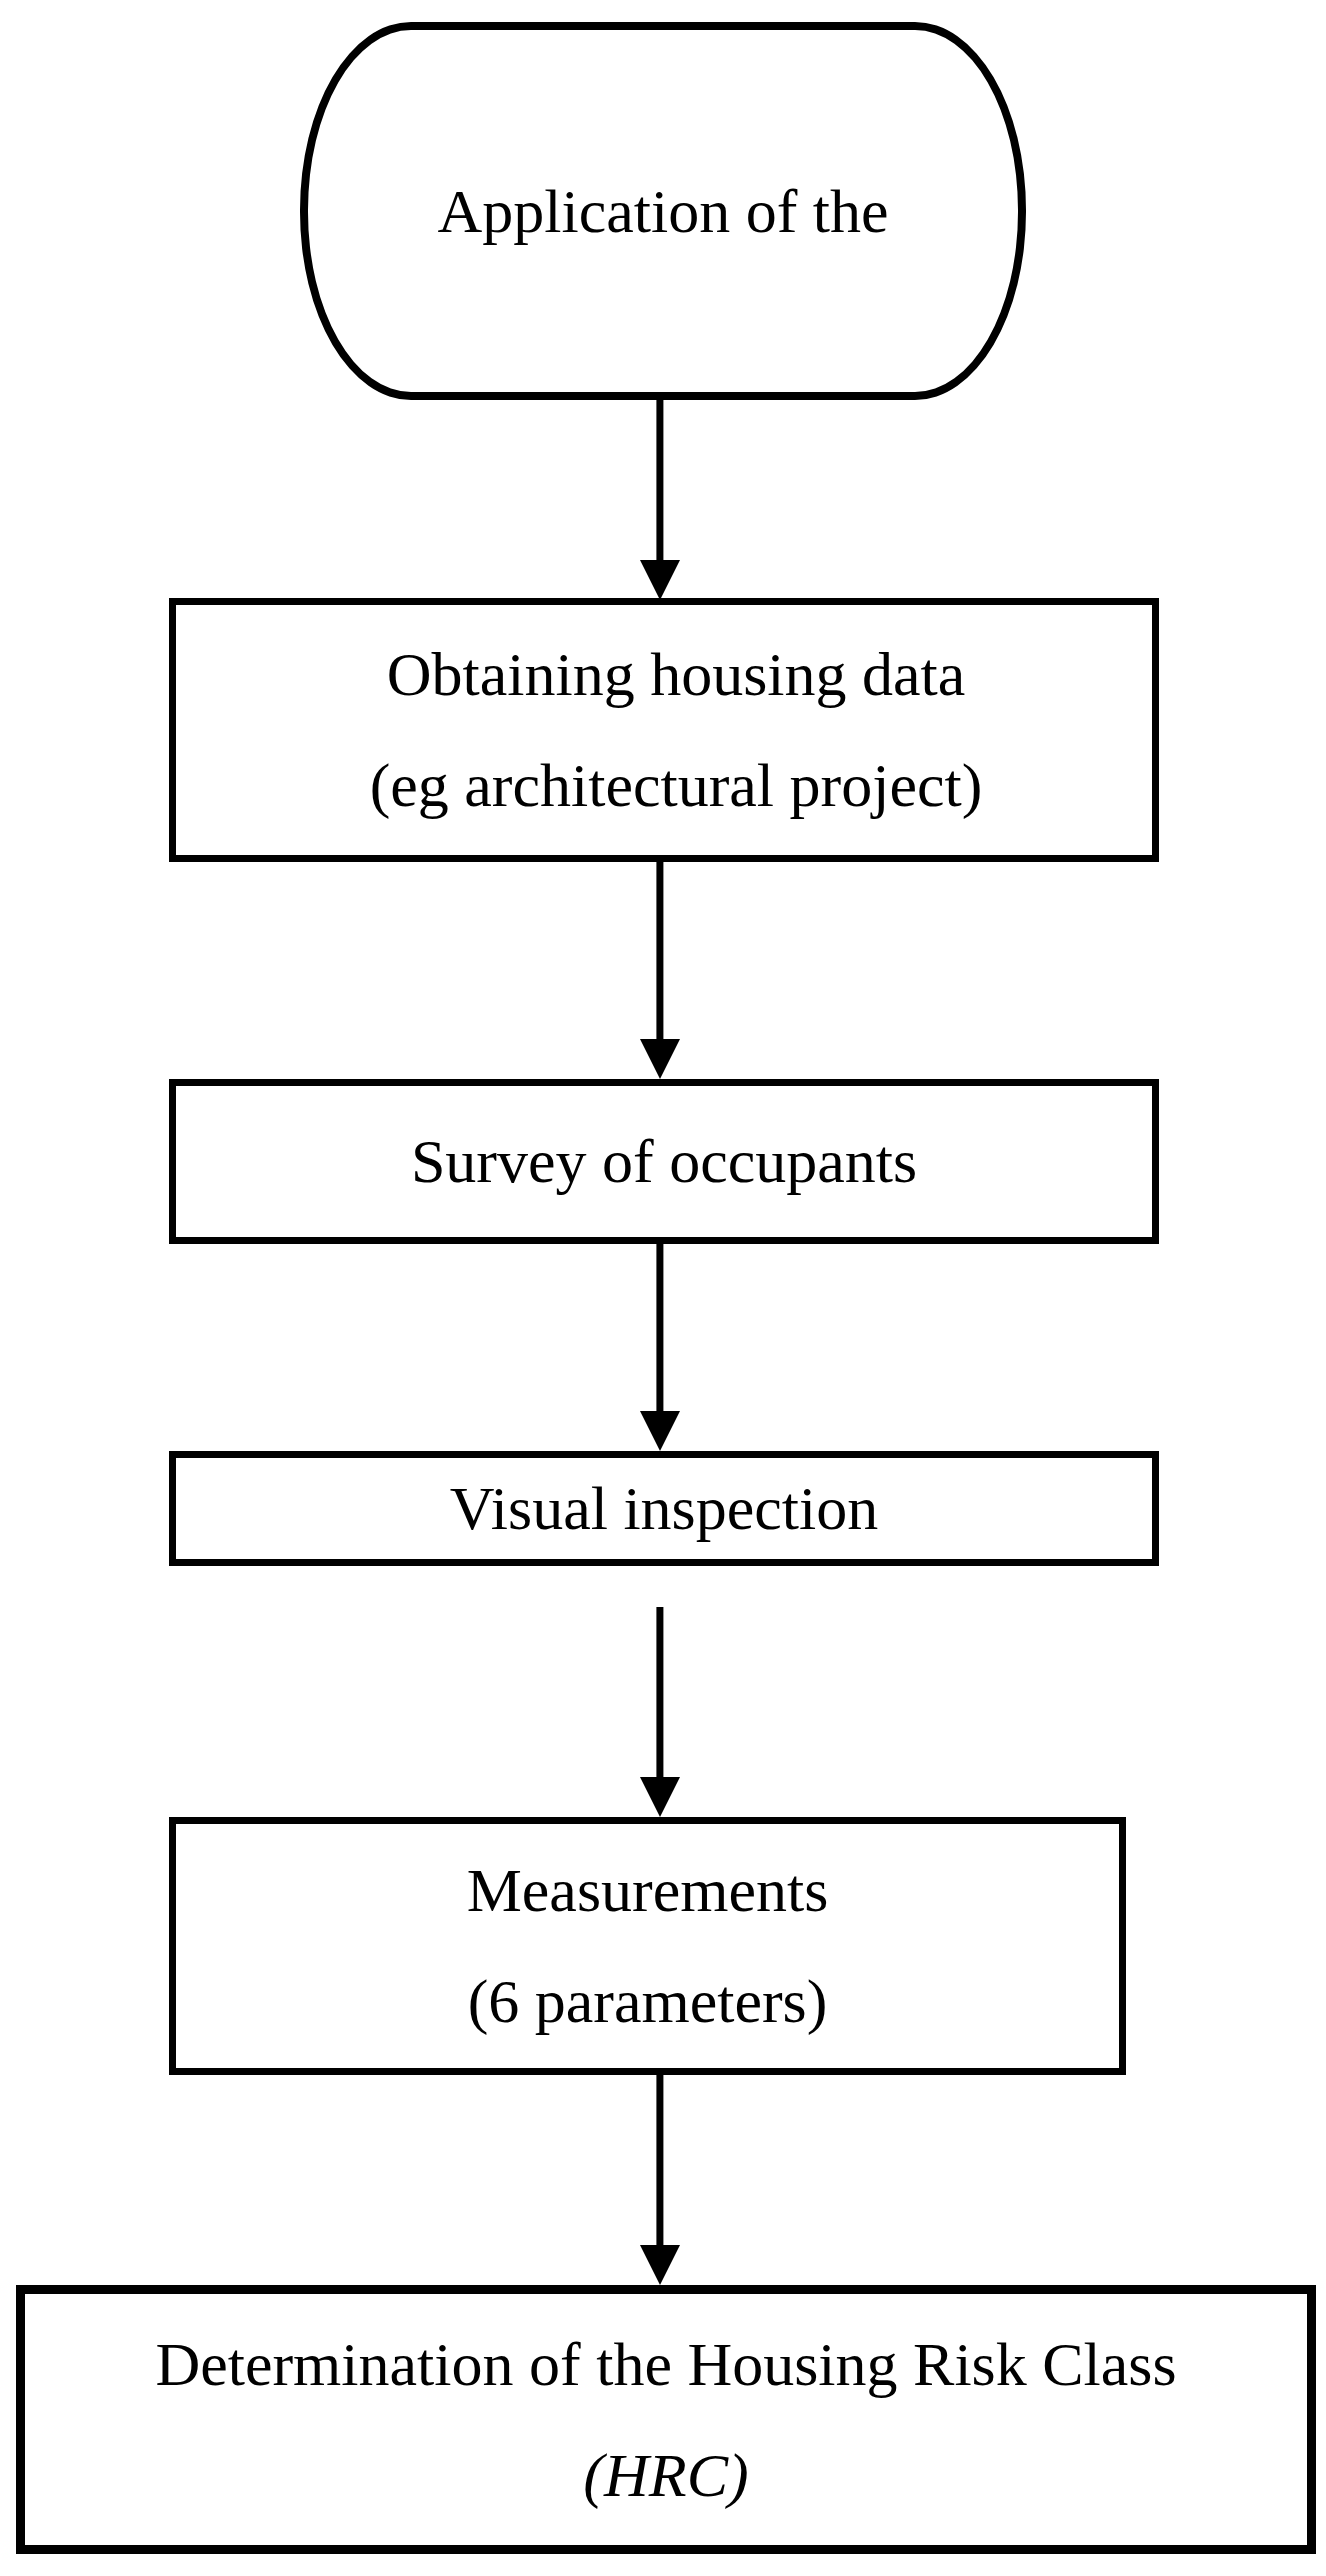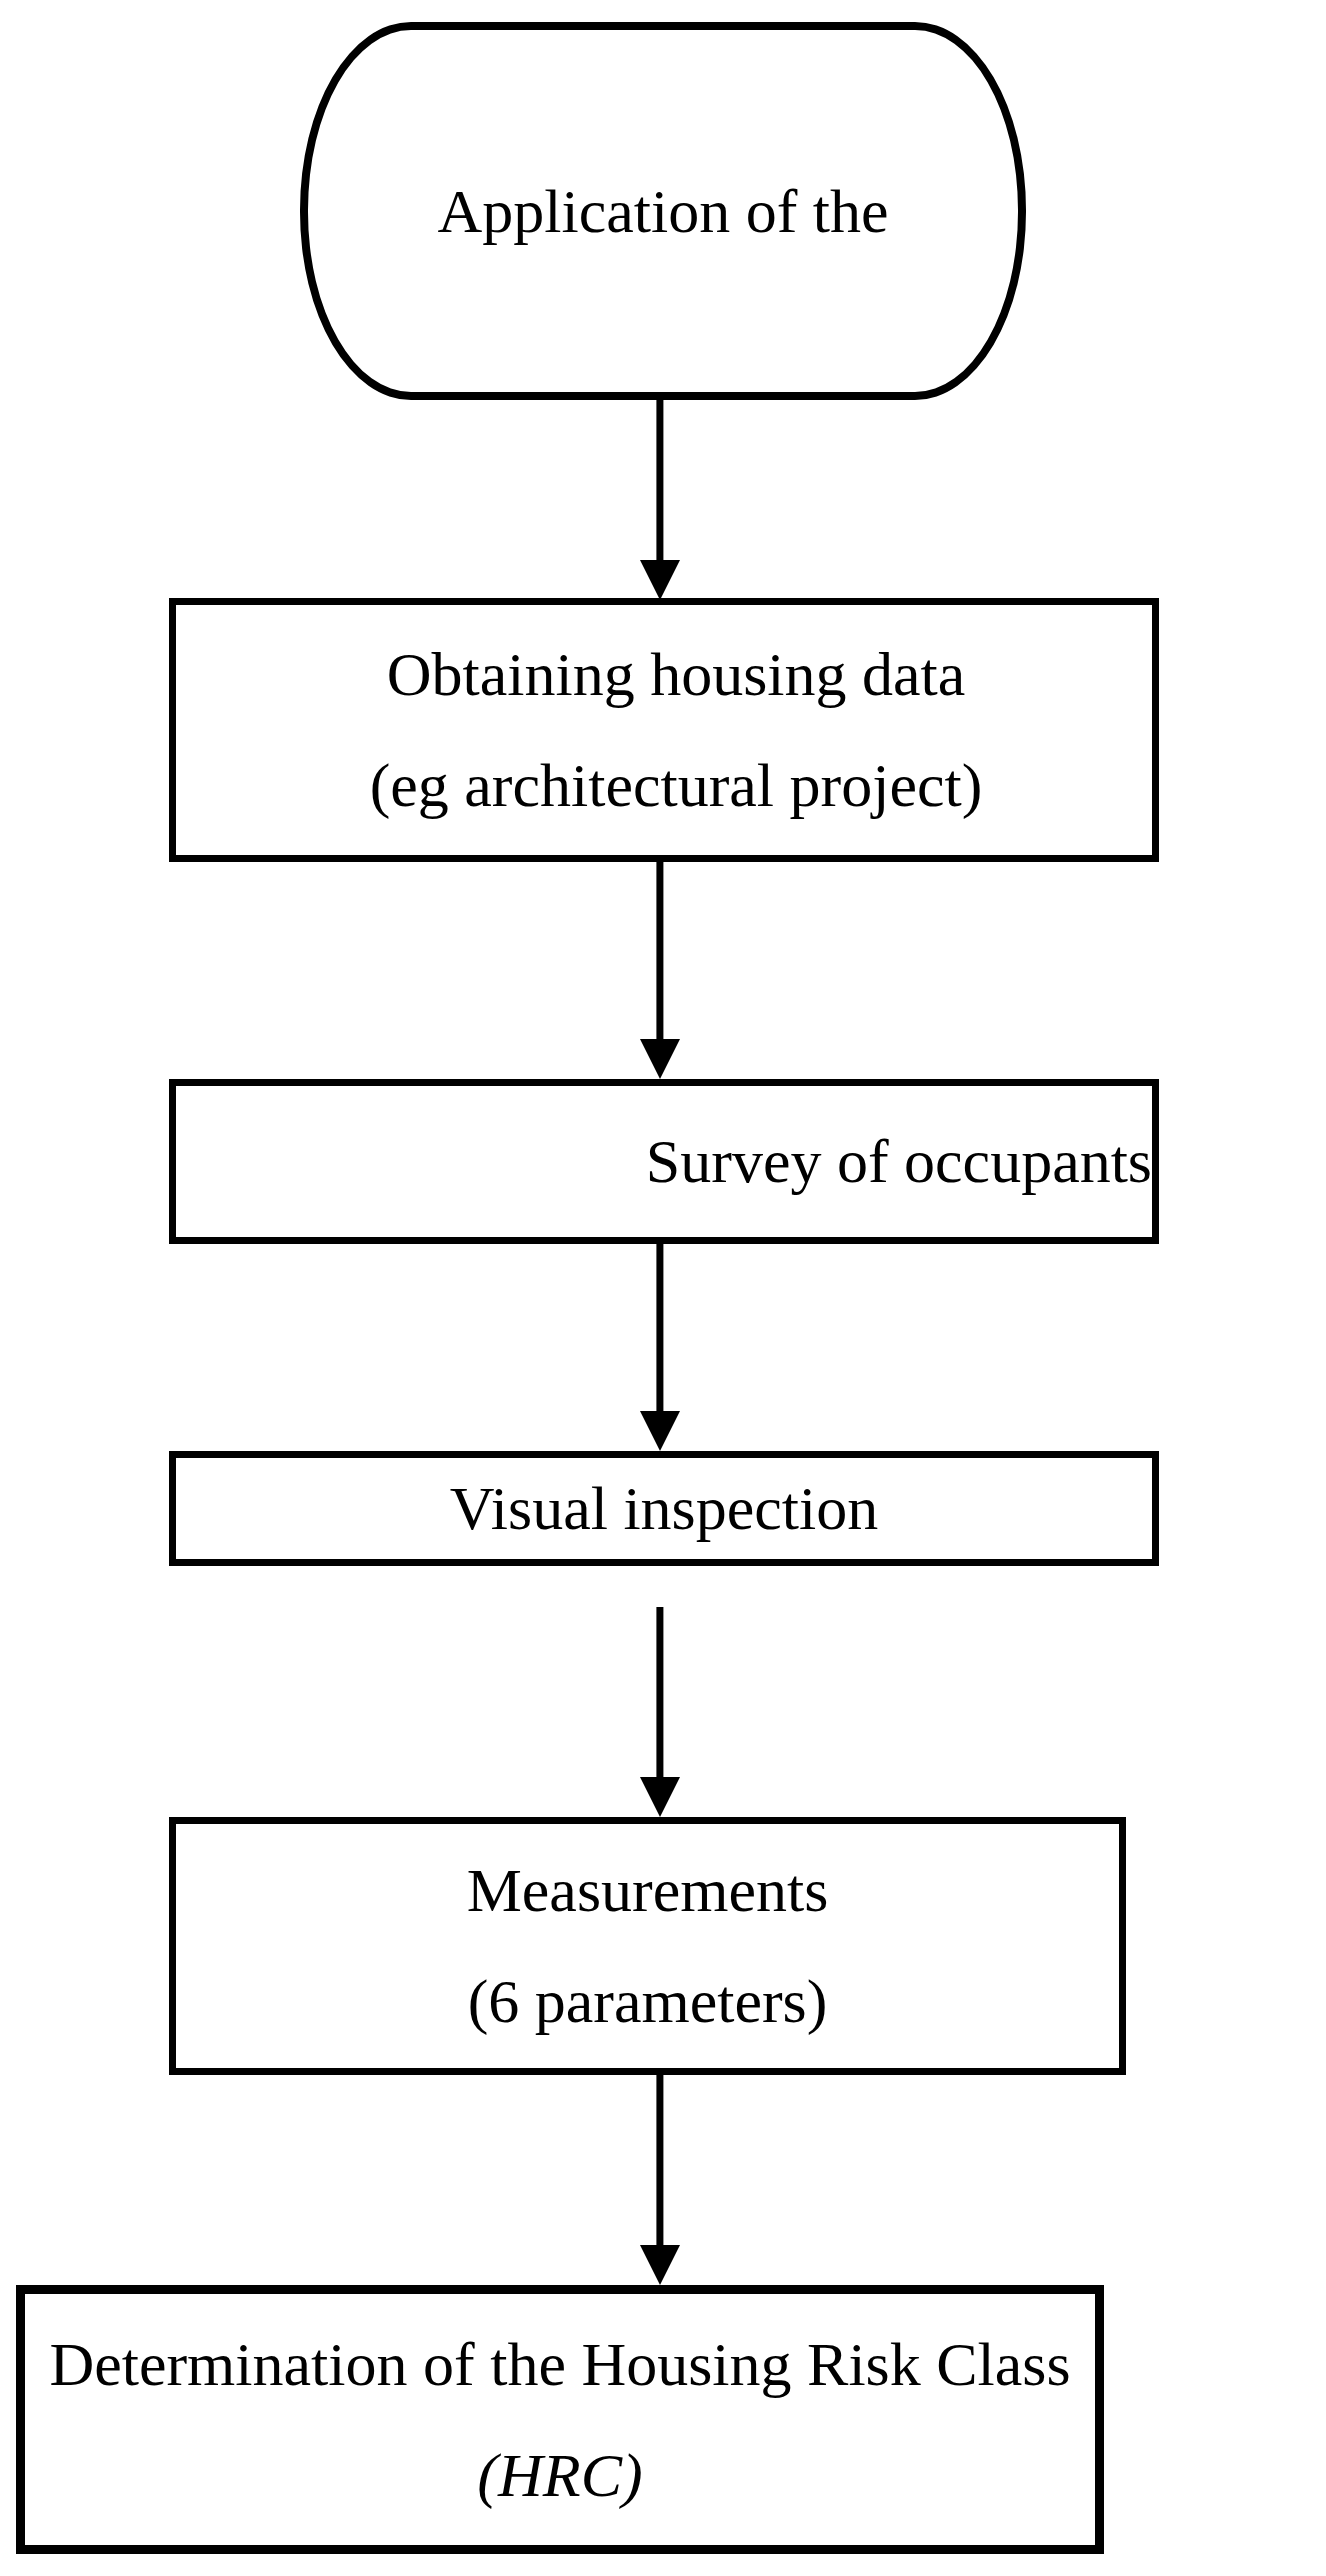--- a/index.html
+++ b/index.html
@@ -79,21 +79,21 @@
   <div class="node rect" style="left:169px; top:598px; width:990px; height:264px;padding-left:24px;">
     <div class="line">Obtaining housing data</div>
     <div class="line">(eg architectural project)</div>
   </div>
 
   <div class="arrow" style="left:639px; top:862px; height:217px;">
     <div class="shaft" style="height:181px;"></div>
     <div class="head"></div>
   </div>
 
-  <div class="node rect" style="left:169px; top:1079px; width:990px; height:165px;align-items:flex-end;">
+  <div class="node rect" style="left:169px; top:1079px; width:990px; height:165px;">
     <div class="line">Survey of occupants</div>
   </div>
 
   <div class="arrow" style="left:639px; top:1244px; height:207px;">
     <div class="shaft" style="height:171px;"></div>
     <div class="head"></div>
   </div>
 
   <div class="node rect" style="left:169px; top:1451px; width:990px; height:115px;">
     <div class="line">Visual inspection</div>
@@ -107,19 +107,19 @@
   <div class="node rect" style="left:169px; top:1817px; width:957px; height:258px;">
     <div class="line">Measurements</div>
     <div class="line">(6 parameters)</div>
   </div>
 
   <div class="arrow" style="left:639px; top:2074px; height:211px;">
     <div class="shaft" style="height:175px;"></div>
     <div class="head"></div>
   </div>
 
-  <div class="node final" style="left:16px; top:2285px; width:1088px; height:269px;">
+  <div class="node final" style="left:16px; top:2285px; width:1300px; height:269px;">
     <div class="line">Determination of the Housing Risk Class</div>
     <div class="line italic">(HRC)</div>
   </div>
 
 </div>
 
 
 </body></html>

